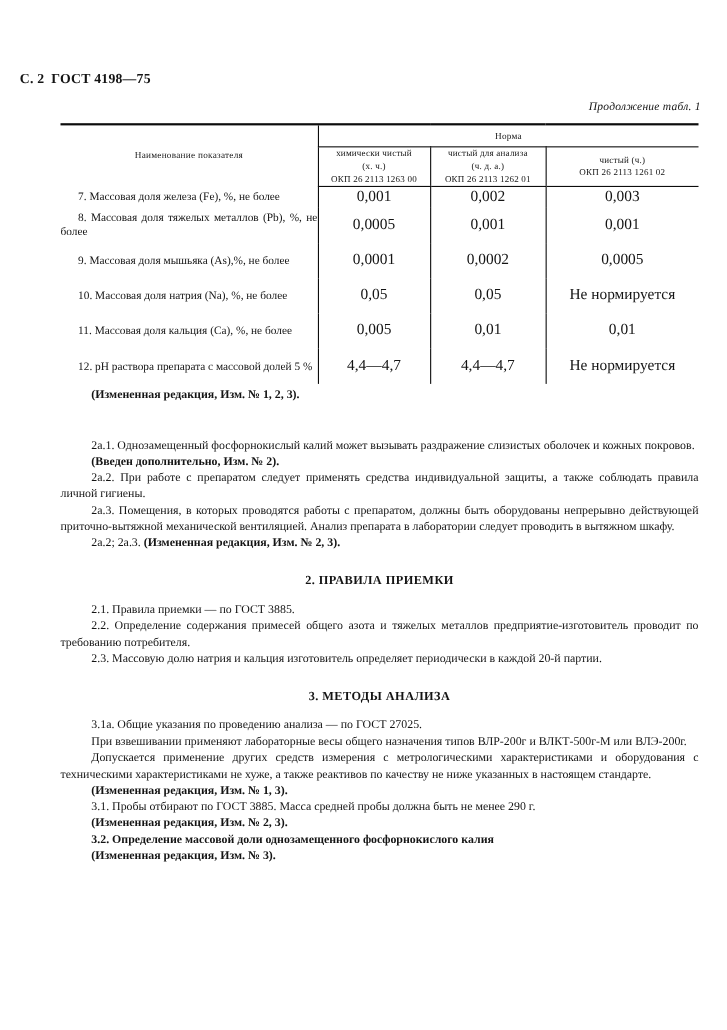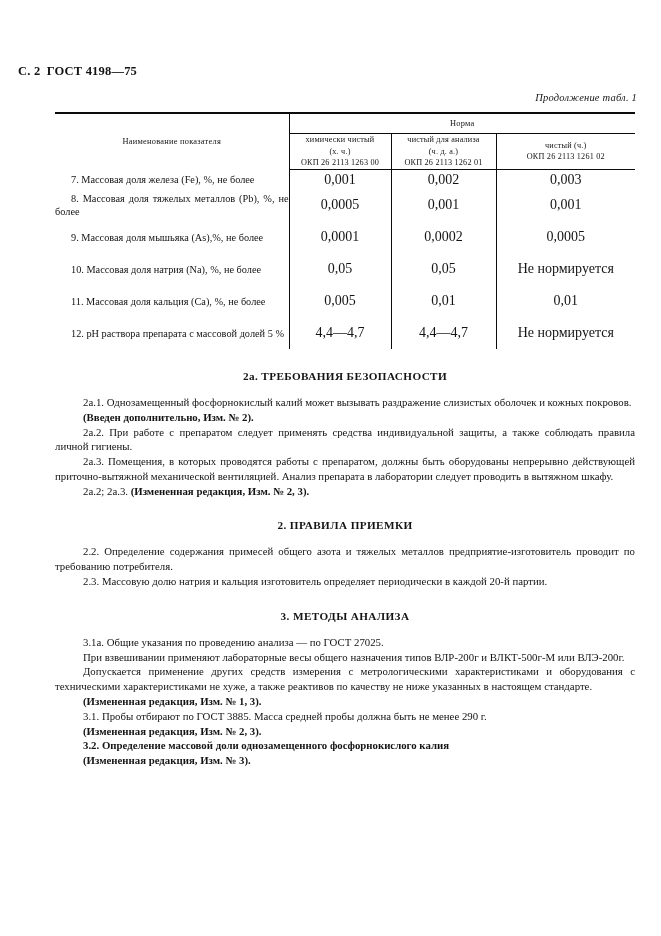--- a/index.html
+++ b/index.html
@@ -224,35 +224,36 @@
           <td class="val-cell vline">4,4—4,7</td>
           <td class="val-cell vline">4,4—4,7</td>
           <td class="val-cell vline">Не нормируется</td>
         </tr>
       </tbody>
     </table>
   </div>
 
   <div class="body">
 
+    <p class="b">(Измененная редакция, Изм. № 1, 2, 3).</p>
 
     <div class="gap-l"></div>
-    <h2 class="sec">2а.  ТРЕБОВАНИЯ БЕЗОПАСНОСТИ</h2>
     <div class="gap-m"></div>
 
     <p class="ind">2а.1.  Однозамещенный фосфорнокислый калий может вызывать раздражение слизистых обо­лочек и кожных покровов.</p>
     <p class="b">(Введен дополнительно, Изм. № 2).</p>
     <p class="ind">2а.2.  При работе с препаратом следует применять средства индивидуальной защиты, а также соблюдать правила личной гигиены.</p>
     <p class="ind">2а.3.  Помещения, в которых проводятся работы с препаратом, должны быть оборудованы непрерывно действующей приточно-вытяжной механической вентиляцией. Анализ препарата в лаборатории следует проводить в вытяжном шкафу.</p>
     <p class="ind"><span>2а.2; 2а.3. </span><b class="inl">(Измененная редакция, Изм. № 2, 3).</b></p>
 
     <div class="gap-xl"></div>
     <h2 class="sec">2.  ПРАВИЛА ПРИЕМКИ</h2>
     <div class="gap-m"></div>
 
+    <p class="ind">2.1.  Правила приемки — по ГОСТ 3885.</p>
     <p class="ind">2.2.  Определение содержания примесей общего азота и тяжелых металлов предприятие-изго­товитель проводит по требованию потребителя.</p>
     <p class="ind">2.3.  Массовую долю натрия и кальция изготовитель определяет периодически в каждой 20-й партии.</p>
 
     <div class="gap-xl"></div>
     <h2 class="sec">3.  МЕТОДЫ АНАЛИЗА</h2>
     <div class="gap-m"></div>
 
     <p class="ind">3.1а.  Общие указания по проведению анализа — по ГОСТ 27025.</p>
     <p class="ind">При взвешивании применяют лабораторные весы общего назначения типов ВЛР-200г и ВЛКТ-500г-М или ВЛЭ-200г.</p>
     <p class="ind">Допускается применение других средств измерения с метрологическими характеристиками и оборудования с техническими характеристиками не хуже, а также реактивов по качеству не ниже указанных в настоящем стандарте.</p>

